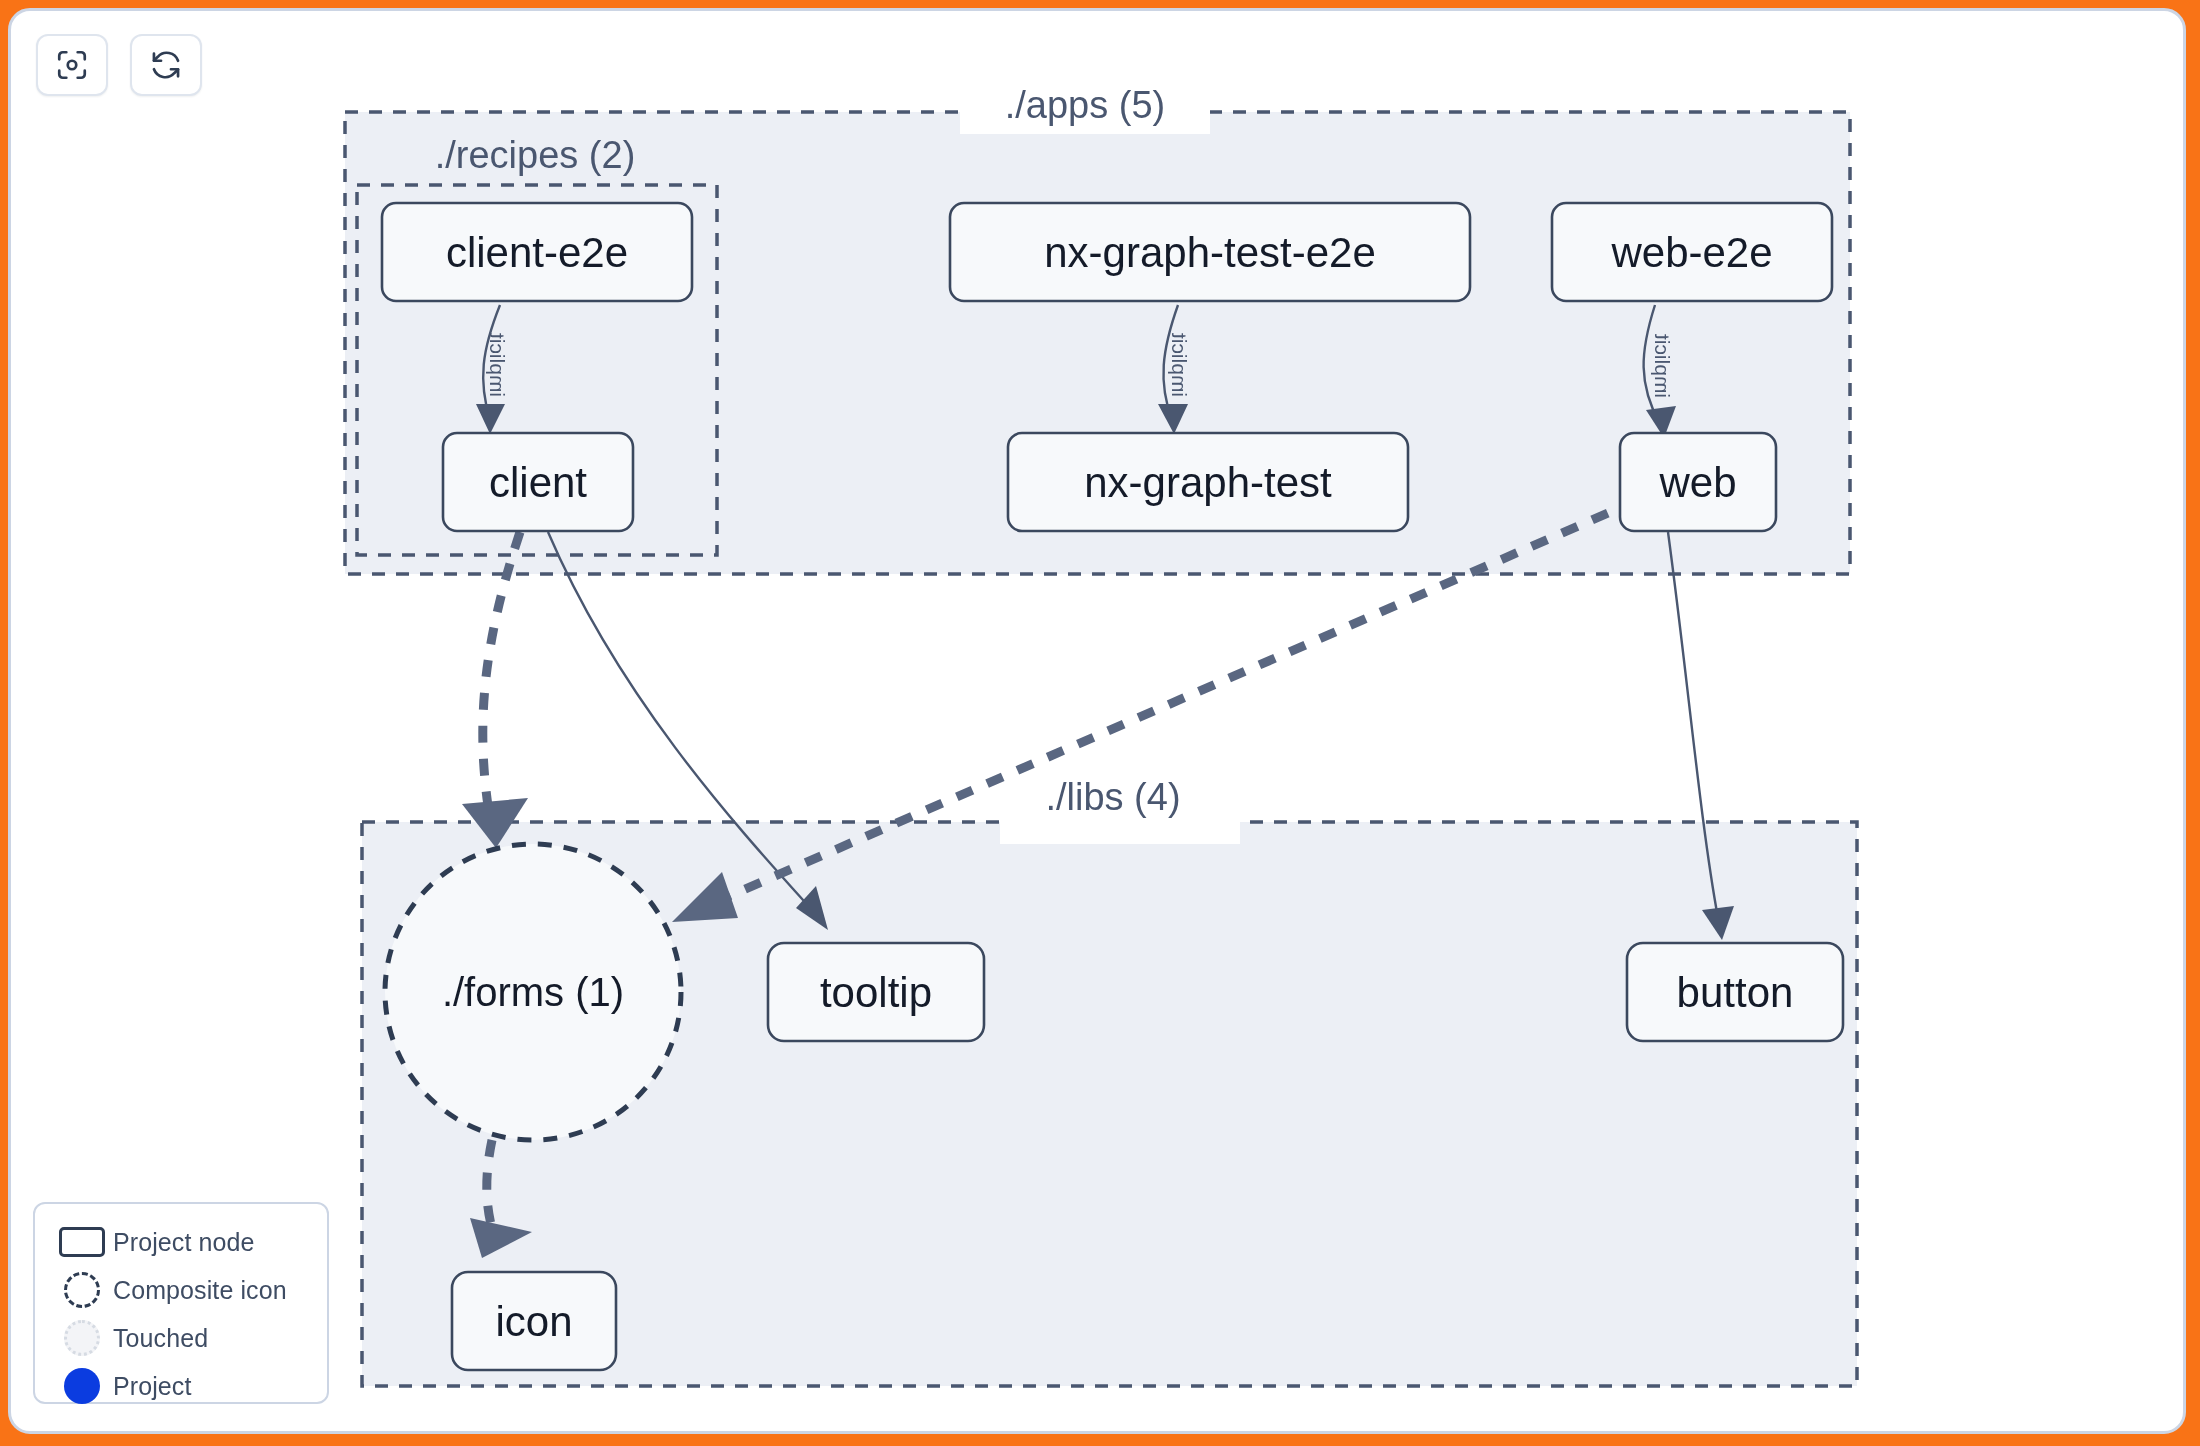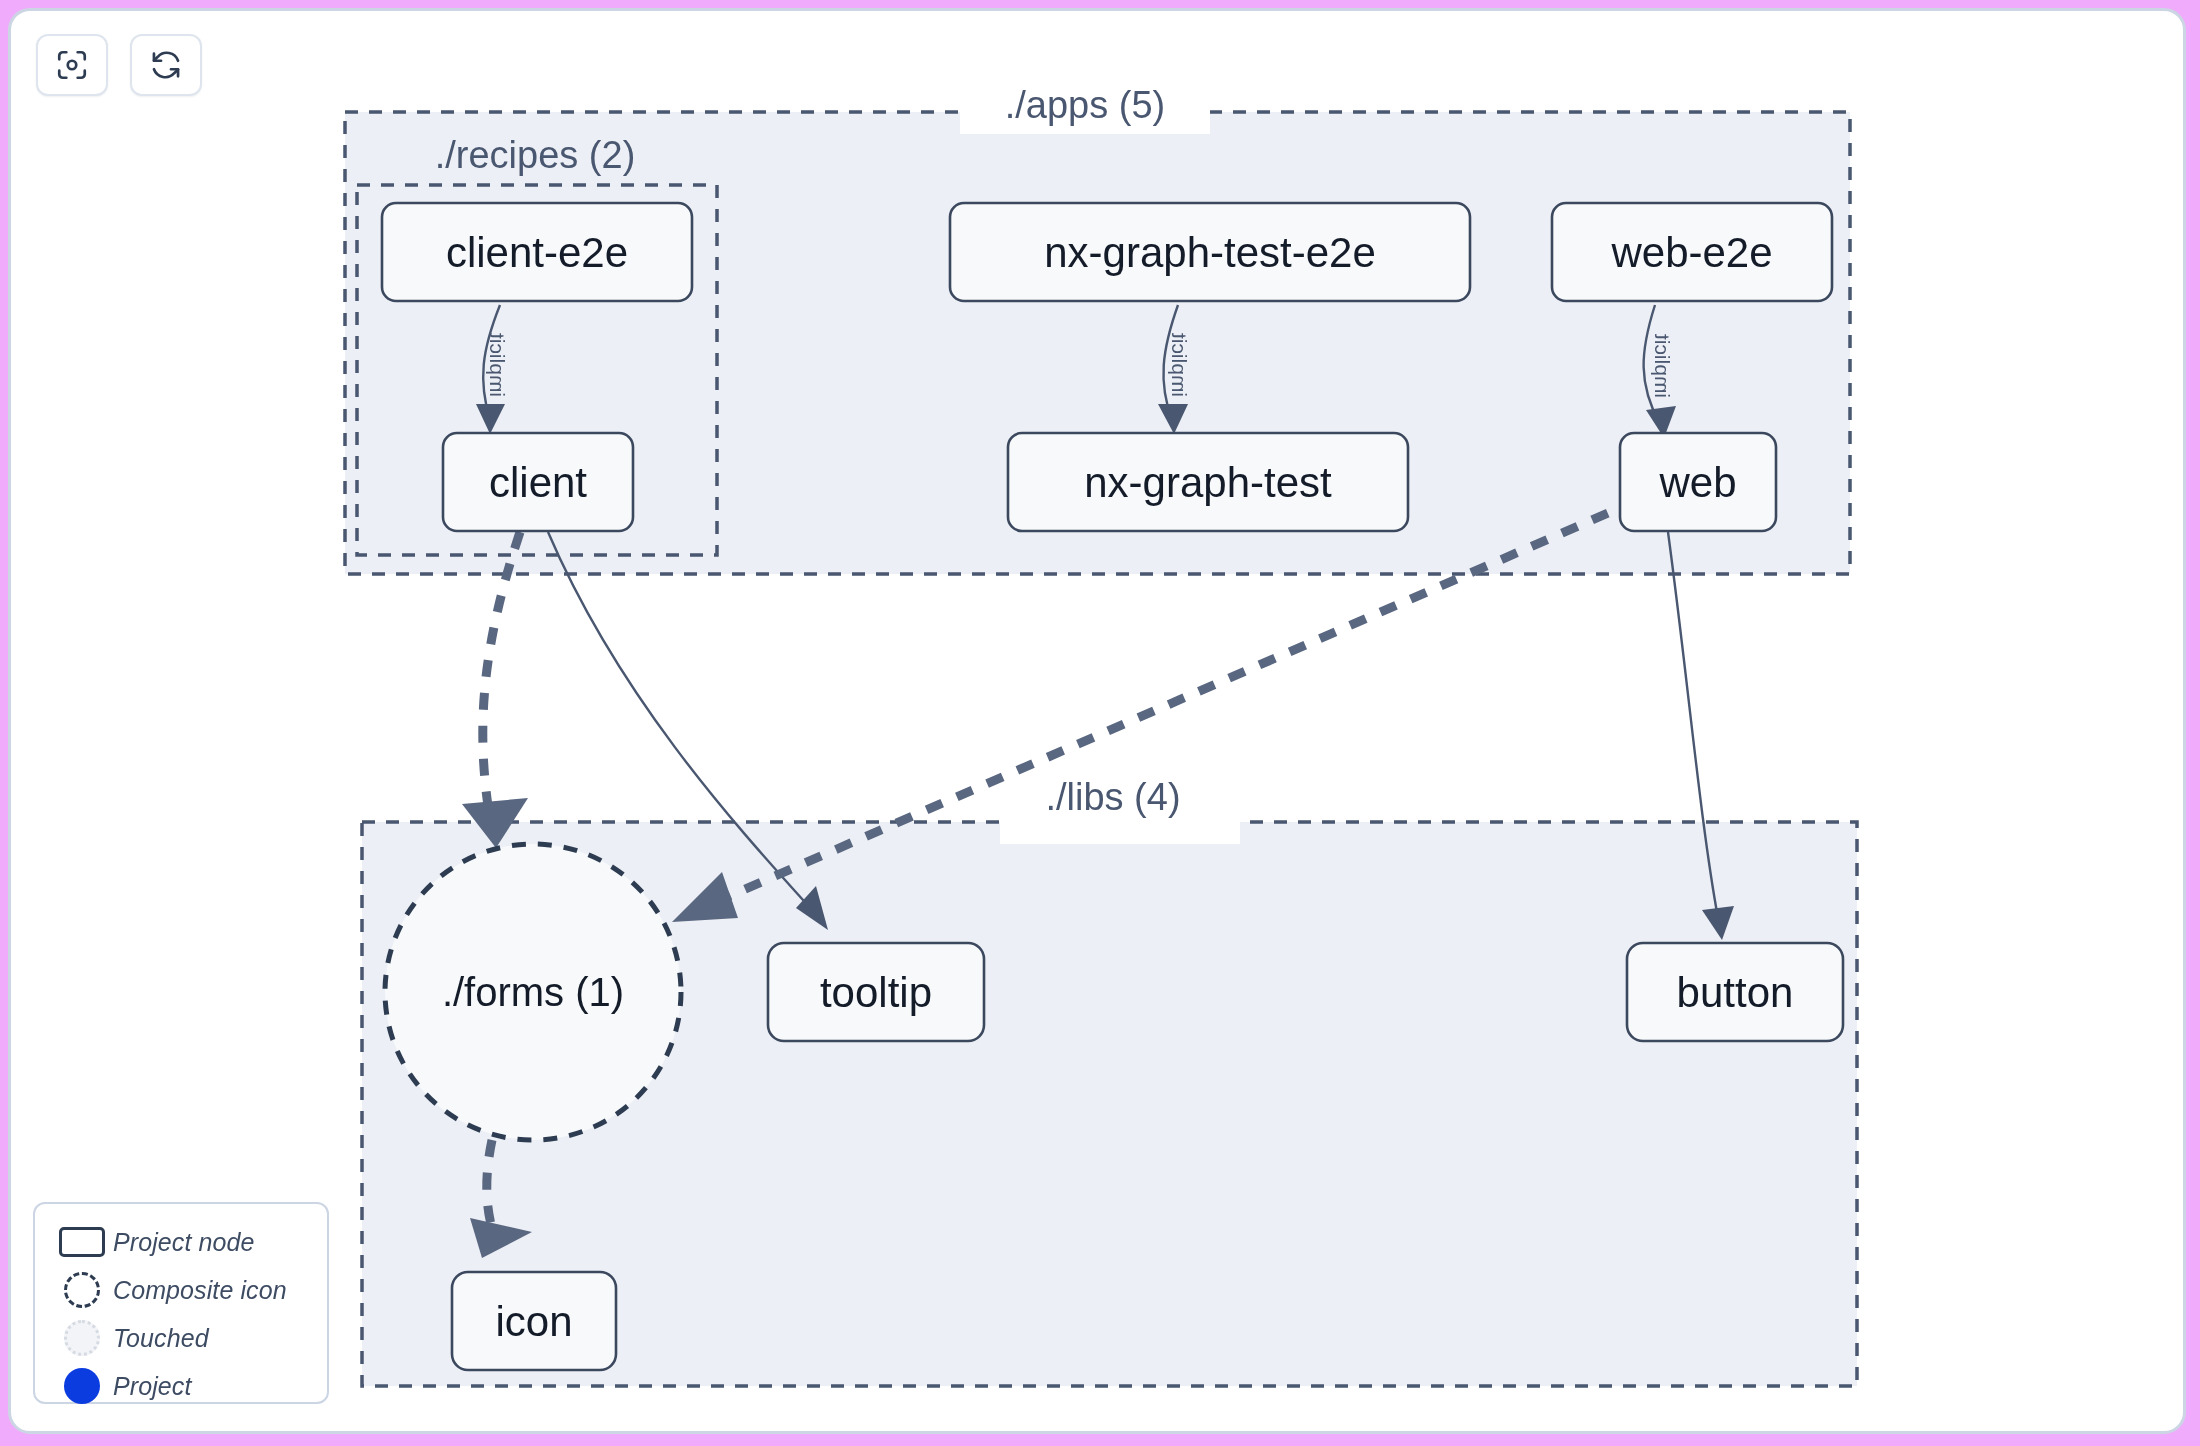--- a/index.html
+++ b/index.html
@@ -6,21 +6,21 @@
   html, body {
     margin: 0;
     padding: 0;
     background: #ffffff;
     font-family: "Liberation Sans", sans-serif;
   }
   #root {
     position: relative;
     width: 2200px;
     height: 1446px;
-    background: #f0abfc;
+    background: #f97316;
     overflow: hidden;
   }
   
   #canvas-frame {
     position: absolute;
     left: 8px;
     top: 8px;
     width: 2178px;
     height: 1426px;
     border: 3px solid #ccd5e4;
@@ -71,21 +71,20 @@
     border: 2px solid #ccd5e4;
     border-radius: 12px;
     box-sizing: border-box;
     padding: 14px 16px;
     z-index: 40;
   }
   .legend-row {
     display: flex;
     align-items: center;
     height: 48px;
-    font-style: italic;
   }
   .legend-swatch {
     width: 62px;
     flex: 0 0 62px;
     display: flex;
     align-items: center;
     justify-content: center;
   }
   .legend-label {
     font-size: 25px;

